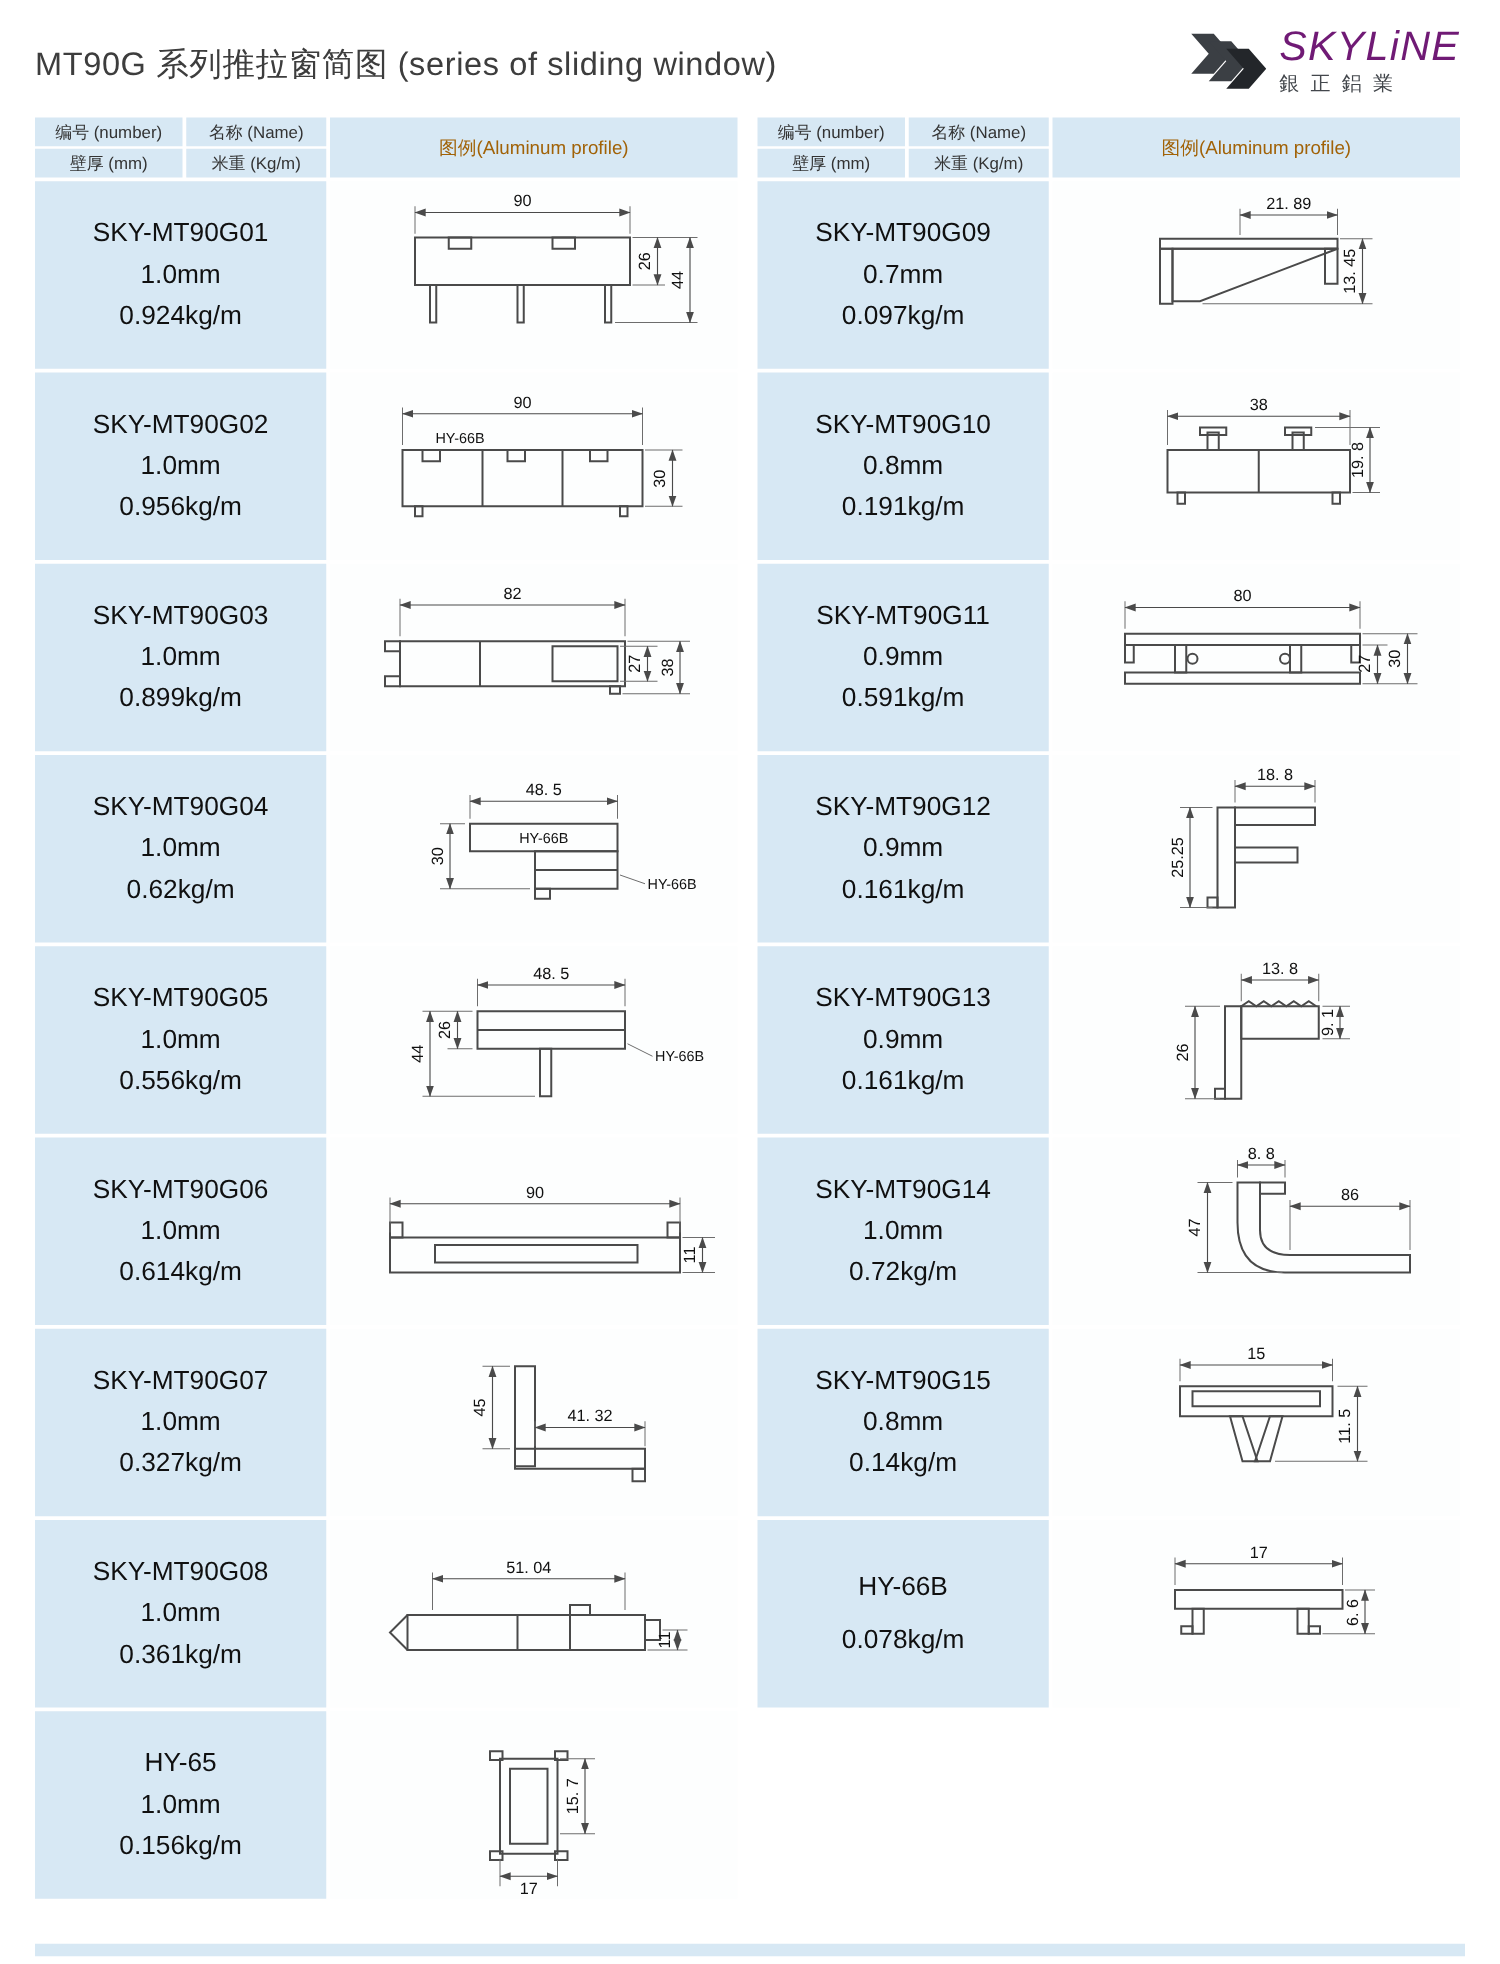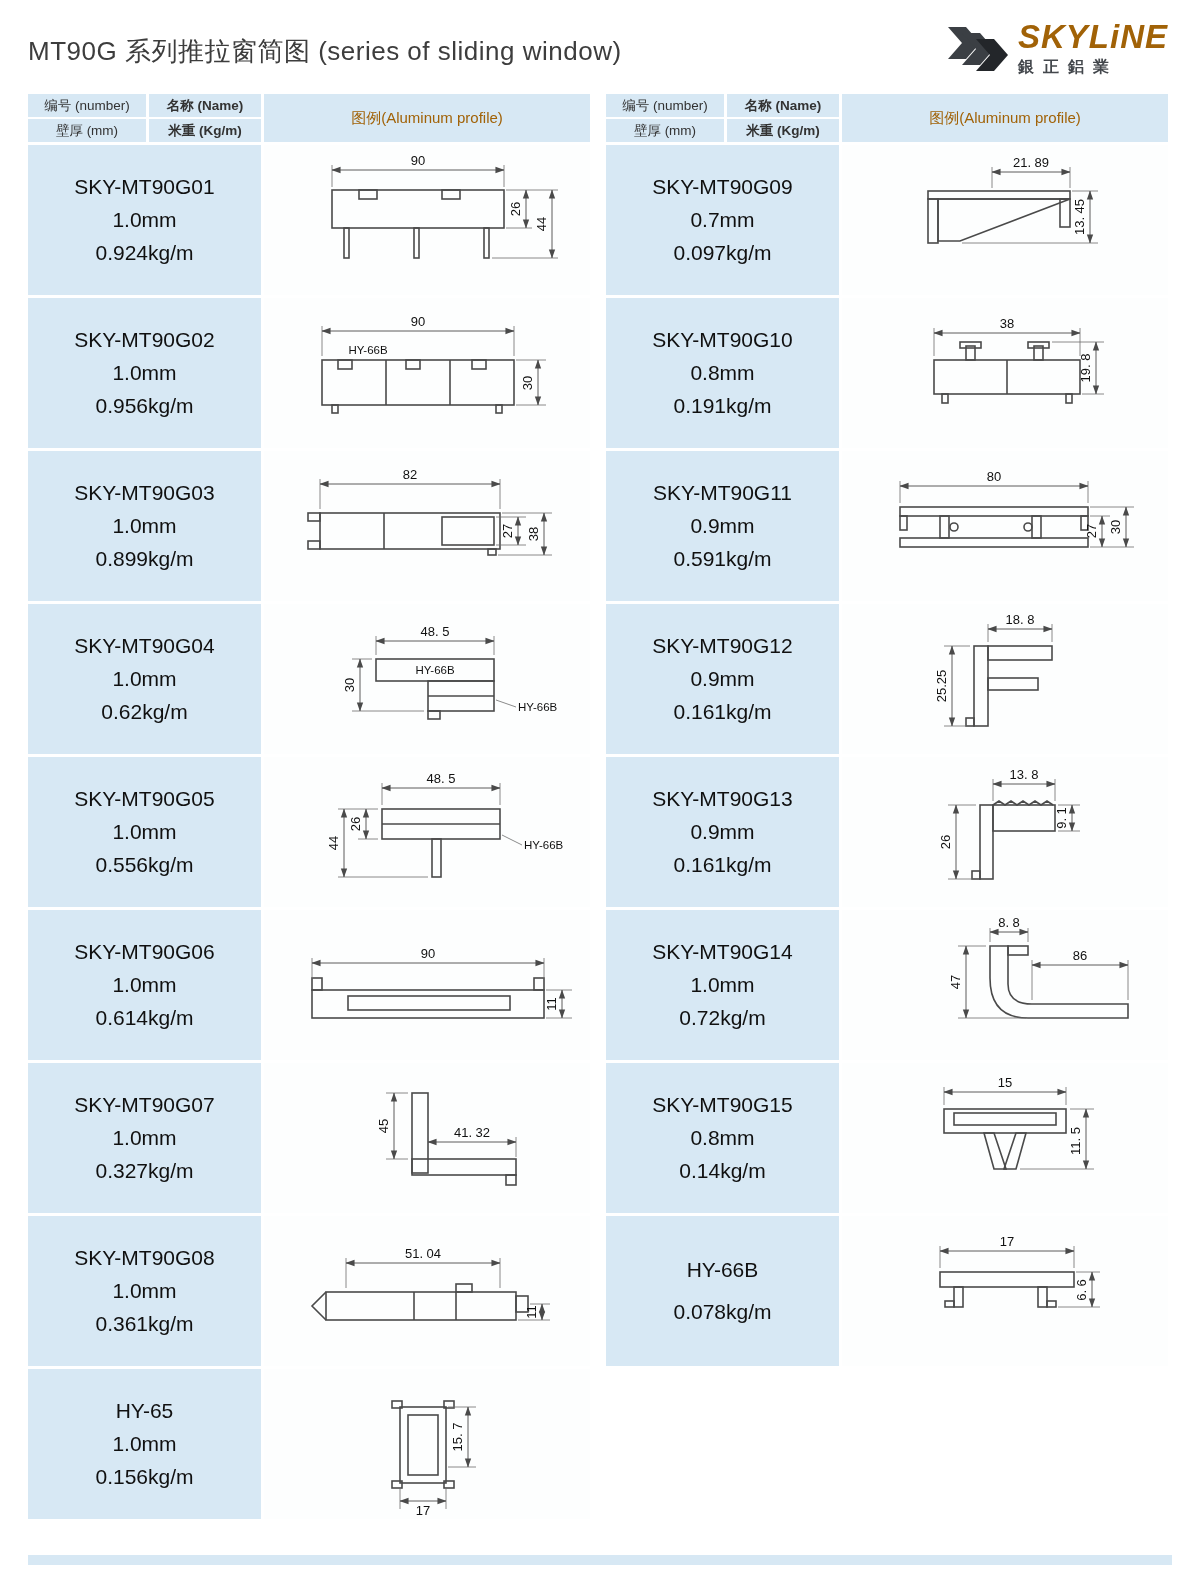--- a/index.html
+++ b/index.html
@@ -6,28 +6,28 @@
   body{
     width:1200px;height:1571px;position:relative;overflow:hidden;
     background:#ffffff;font-family:"Liberation Sans", sans-serif;color:#222;
   }
   .page{padding:20px 28px 0 28px;}
   
   .hdr{display:flex;justify-content:space-between;align-items:flex-start;margin-bottom:16px;}
   .title{font-size:26px;font-weight:normal;color:#3d3d3d;padding-top:14px;letter-spacing:.5px;}
   .logo{display:flex;align-items:center;gap:10px;padding-right:4px;}
   .logo-txt{display:flex;flex-direction:column;align-items:flex-start;}
-  .brand{color:#a16207;font-size:33px;font-weight:bold;font-style:italic;line-height:1;letter-spacing:1px;}
-  .brand-sub{color:#43474c;font-size:16px;font-weight:bold;letter-spacing:9px;margin-top:4px;}
+  .brand{color:#701a75;font-size:33px;font-weight:normal;font-style:italic;line-height:1;letter-spacing:1px;}
+  .brand-sub{color:#43474c;font-size:16px;font-weight:normal;letter-spacing:9px;margin-top:4px;}
   
   .columns{display:flex;gap:16px;}
   .col{width:562px;display:flex;flex-direction:column;gap:3px;}
   .thead{display:flex;gap:3px;height:48px;}
   .th-split{width:118px;display:flex;flex-direction:column;gap:2px;}
-  .th-split2{width:112px;display:flex;flex-direction:column;gap:2px;font-weight:bold;}
+  .th-split2{width:112px;display:flex;flex-direction:column;gap:2px;}
   .th-split>div,.th-split2>div{flex:1;background:#d7e8f4;display:flex;align-items:center;justify-content:center;font-size:13.5px;color:#333;}
   .th-legend{flex:1;background:#d7e8f4;display:flex;align-items:center;justify-content:center;font-size:15px;color:#a16207;}
   .row{display:flex;gap:3px;height:150px;}
   .cell-label{width:262px;background:#d7e8f4;display:flex;flex-direction:column;justify-content:center;align-items:center;gap:9px;font-size:21px;color:#101010;text-align:center;}
   .cell-draw{flex:1;background:#fdfefe;display:flex;align-items:flex-start;justify-content:center;}
   
   svg.draw{display:block;}
   .profile rect,.profile path,.profile line,.profile polygon,.profile circle,.profile polyline{fill:none;stroke:#4a4a4a;stroke-width:1.6;}
   .ext line{stroke:#6d6d6d;stroke-width:0.8;}
   line.dim{stroke:#4a4a4a;stroke-width:0.9;}

